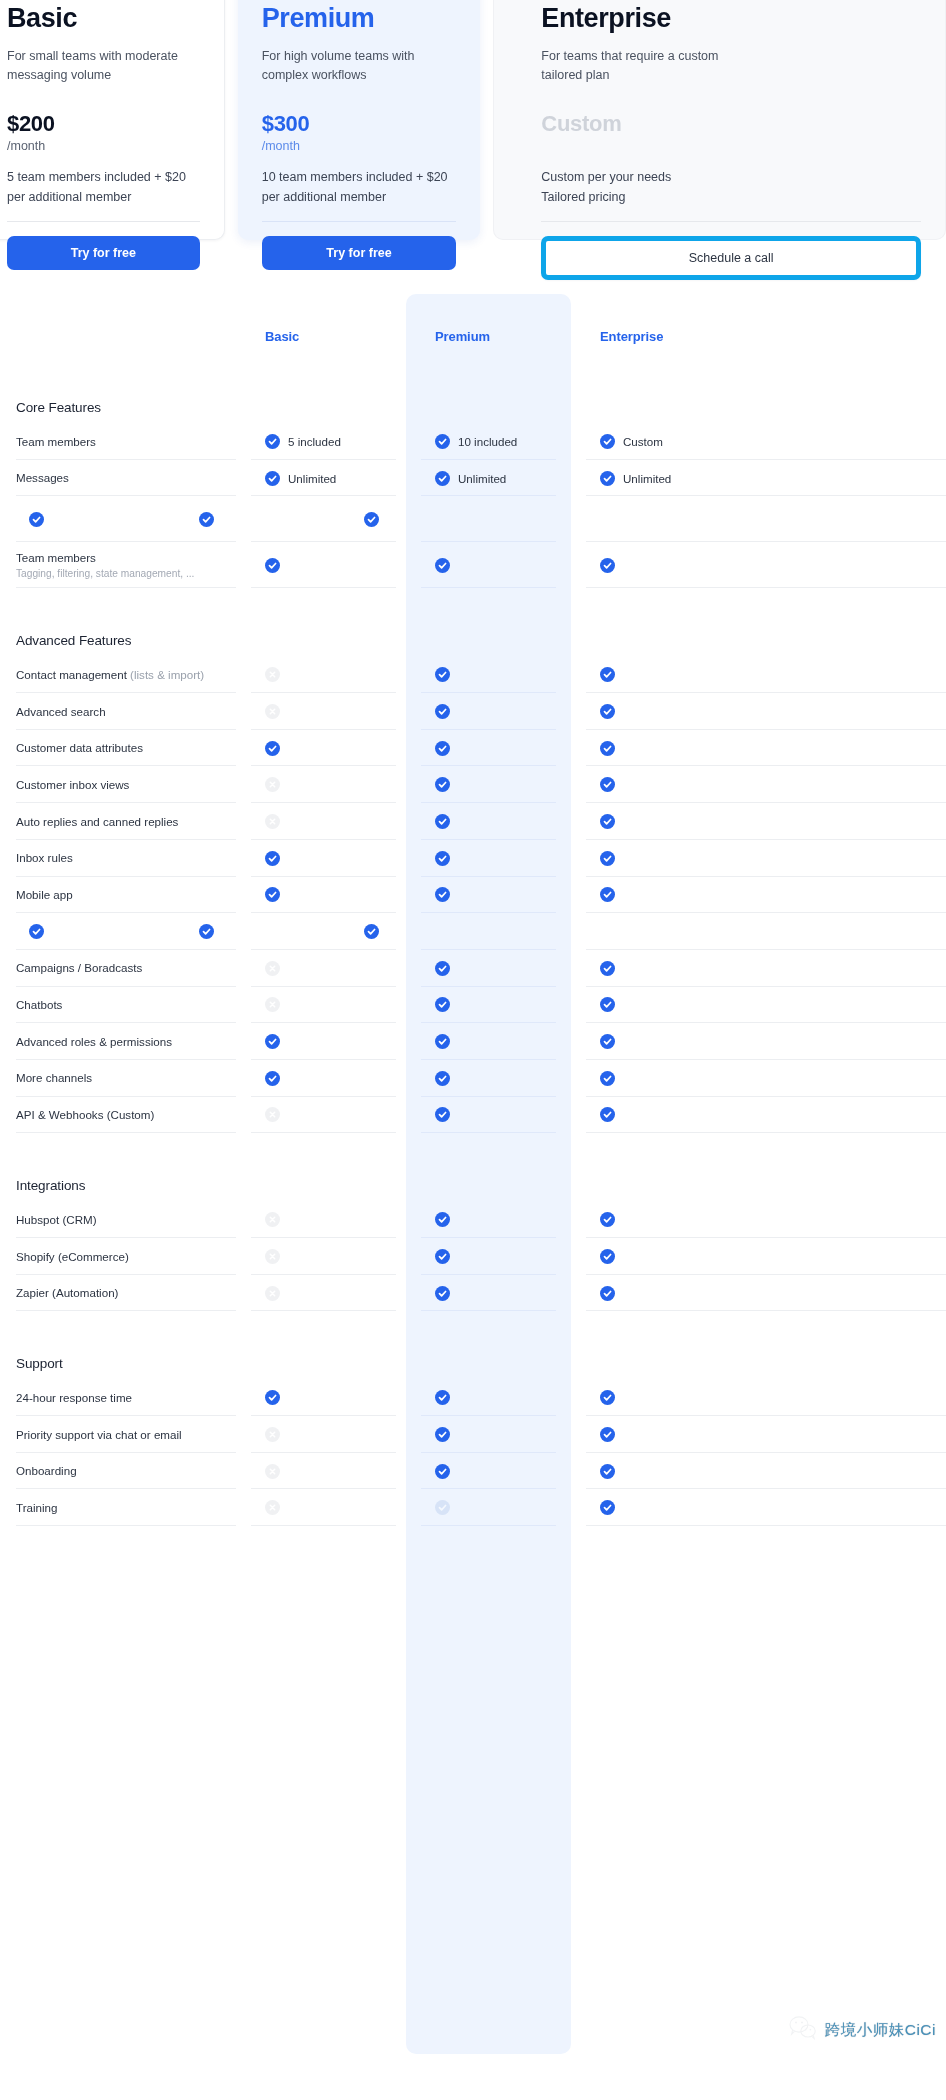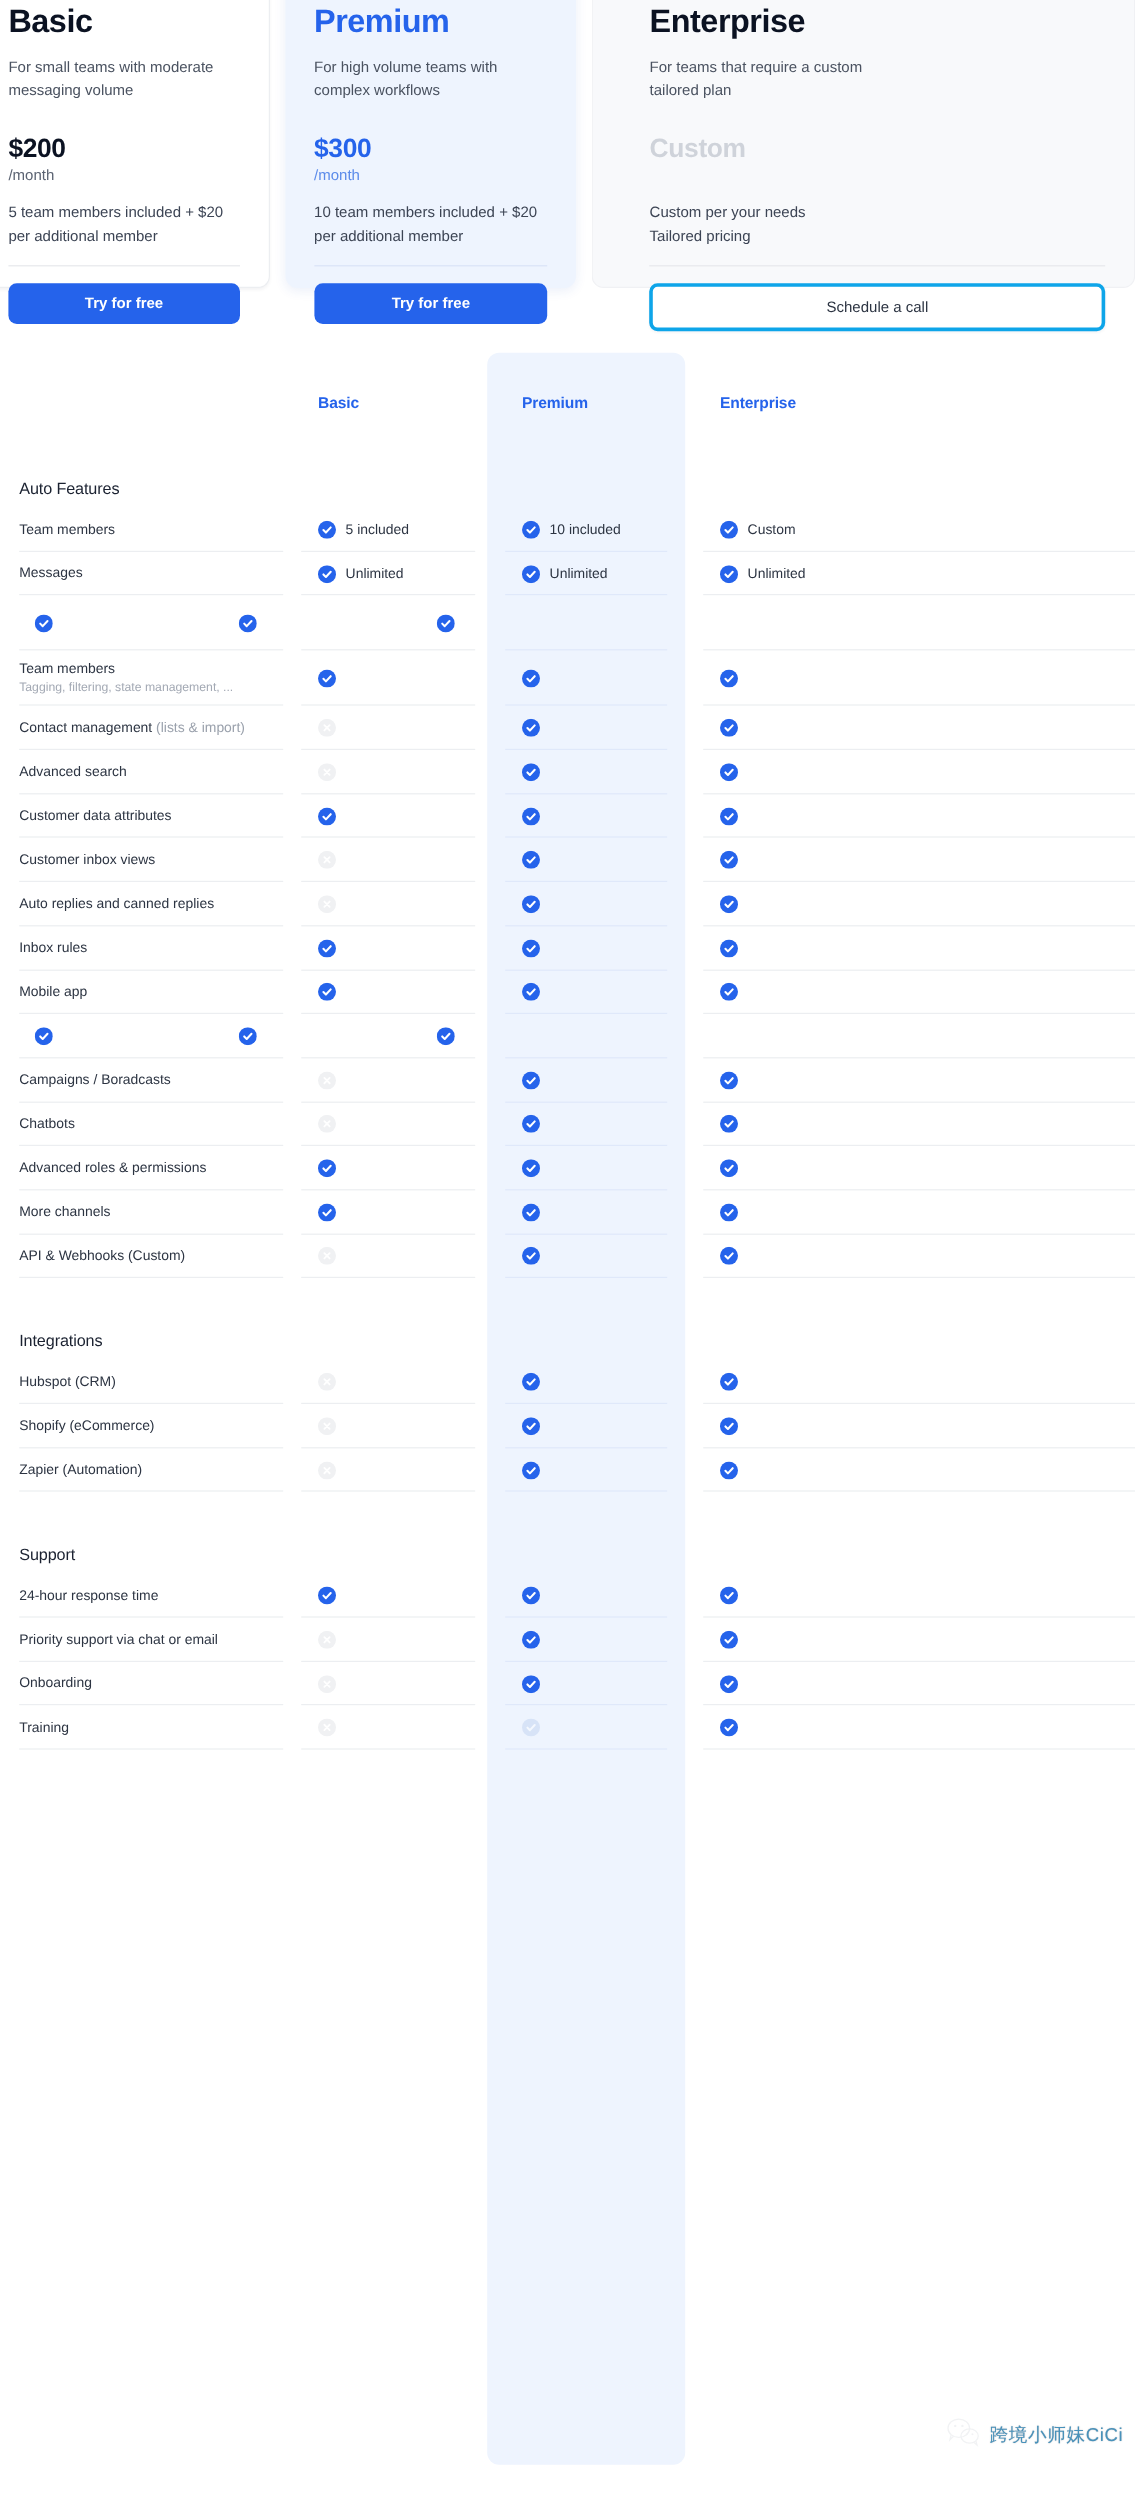--- a/index.html
+++ b/index.html
@@ -113,21 +113,21 @@
     border: none;
     cursor: pointer;
     font-family: inherit;
     margin-top: 12px;
   }
   .btn--primary { background: #2563eb; color: #ffffff; }
   .btn--ghost {
     background: #ffffff;
     color: #2c3442;
     font-weight: normal;
-    border: 3px solid #0ea5e9;
+    border: 5px solid #0ea5e9;
     box-shadow: 0 1px 2px rgba(16,24,40,.04);
   }
 
   
   .compare {
     position: absolute;
     top: 285px; left: 0;
     width: 946px;
   }
   .premium-band {
@@ -257,21 +257,21 @@
   <div class="premium-band"></div>
   <div class="table" id="compare-table">
       <div class="row hdr-row">
         <div class="col-feat"></div>
         <div class="col-plan"><span class="hdr">Basic</span></div>
         <div class="col-plan p"><span class="hdr">Premium</span></div>
         <div class="col-plan"><span class="hdr">Enterprise</span></div>
       </div>
       <div class="row sec-row">
         <div class="col-feat">
-          <div class="sec-title">Auto Features</div>
+          <div class="sec-title">Core Features</div>
         </div>
       </div>
       <div class="row feat-row">
         <div class="col-feat">
           <div class="feat-label"><span>Team members</span></div>
         </div>
         <div class="col-plan">
           <div class="cell">
             <span class="ico"><svg width="15" height="15" viewBox="0 0 15 15">
                 <circle cx="7.5" cy="7.5" r="7.5" fill="#2563eb"></circle>
@@ -395,20 +395,25 @@
             <span class="ico"><svg width="15" height="15" viewBox="0 0 15 15">
                 <circle cx="7.5" cy="7.5" r="7.5" fill="#2563eb"></circle>
                 <path d="M4.5 7.7 L6.6 9.8 L10.6 5.5" fill="none" stroke="#ffffff" stroke-width="1.7" stroke-linecap="round" stroke-linejoin="round"></path>
               </svg></span>
           </div>
         </div>
         <div class="uline u-feat"></div>
         <div class="uline u-basic"></div>
         <div class="uline u-prem"></div>
         <div class="uline u-ent"></div>
+      </div>
+      <div class="row sec-row">
+        <div class="col-feat">
+          <div class="sec-title">Advanced Features</div>
+        </div>
       </div>
       <div class="row feat-row">
         <div class="col-feat">
           <div class="feat-label"><span>Contact management</span><span class="muted"> (lists &amp; import)</span></div>
         </div>
         <div class="col-plan">
           <div class="cell">
             <span class="ico"><svg width="15" height="15" viewBox="0 0 15 15">
                 <circle cx="7.5" cy="7.5" r="7.5" fill="#f0f1f3"></circle>
                 <path d="M5.3 5.3 L9.7 9.7 M9.7 5.3 L5.3 9.7" stroke="#ffffff" stroke-width="1.5" stroke-linecap="round"></path>

